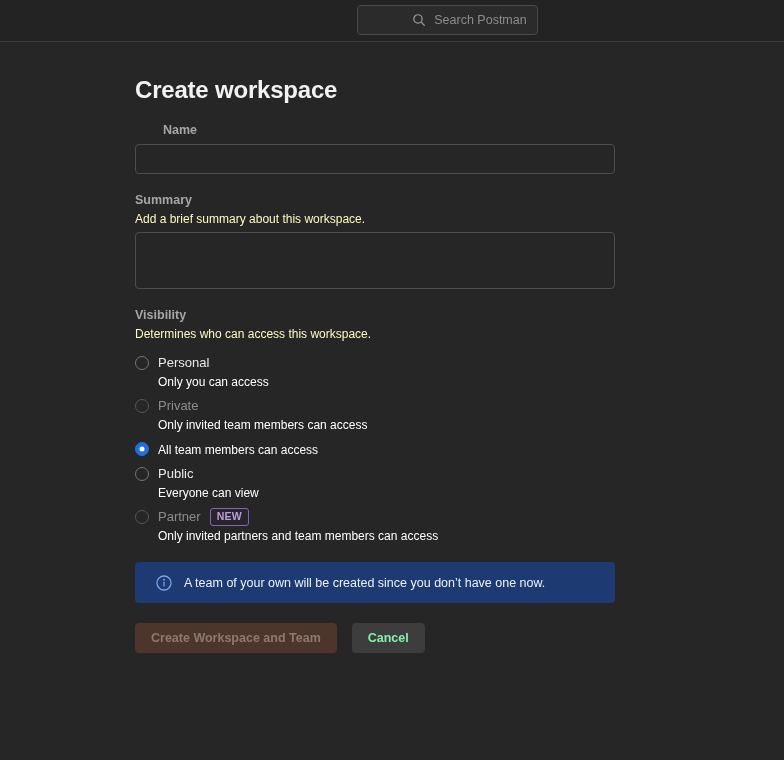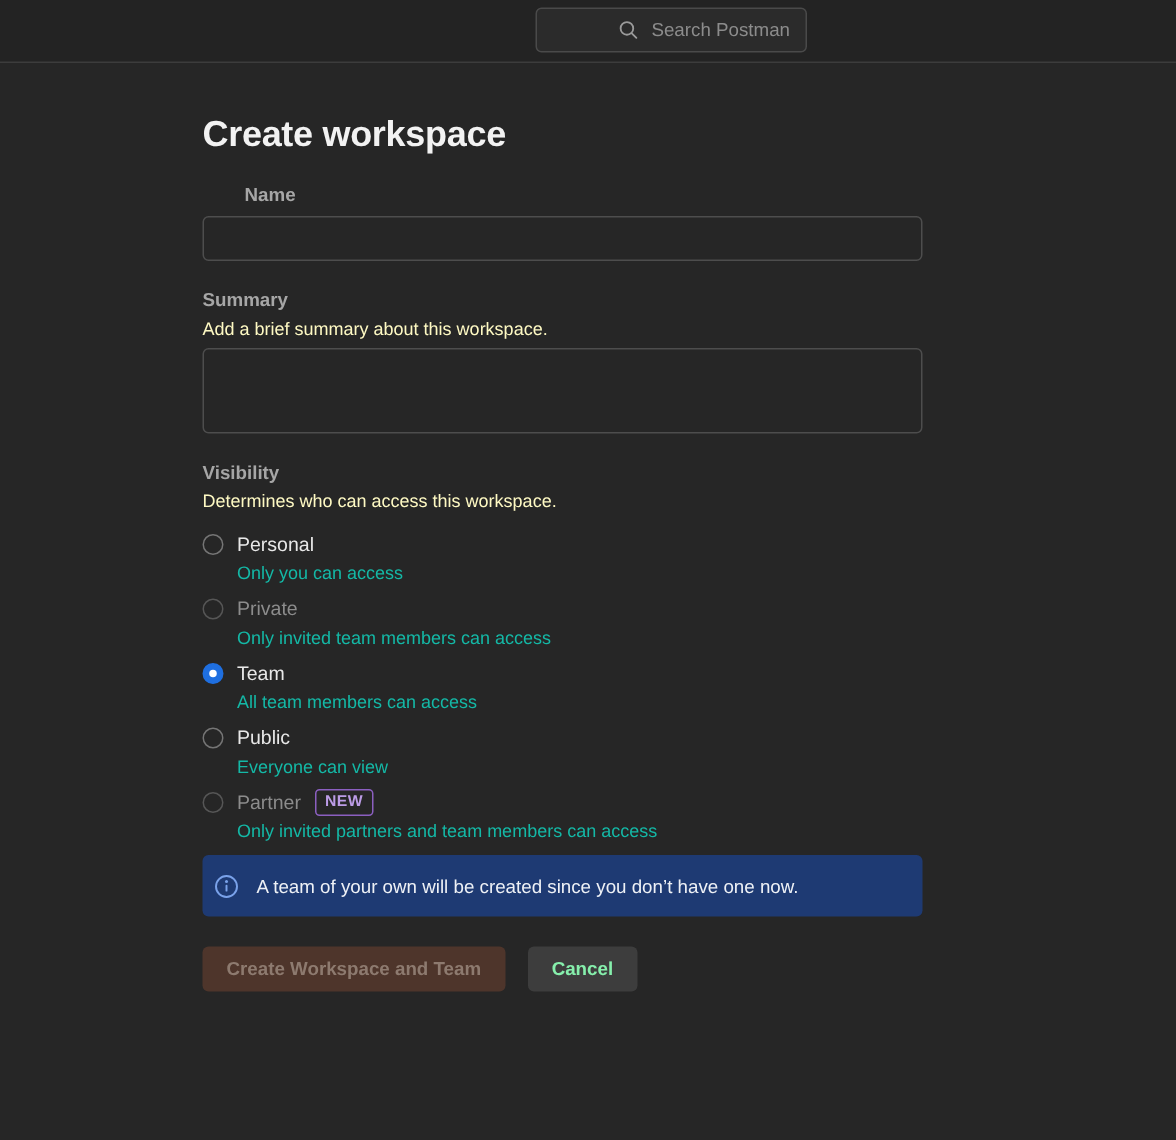--- a/index.html
+++ b/index.html
@@ -104,41 +104,41 @@
   .option-label {
     font-size:13px; line-height:18px;
     font-weight:500; color:#e8e8e8;
     display:flex; align-items:center; gap:9px;
   }
   .option.disabled .option-label { color:#8c8c8c; }
   .option-desc {
     grid-column:2;
     margin-top:3px;
     font-size:12px; line-height:15px;
-    color:#14b8a6;
+    color:#ffffff;
   }
   .new-badge {
     display:inline-block;
     font-size:10.5px; line-height:13px;
     font-weight:600;
     color:#bc9ce6;
     border:1px solid #8b5fc0;
     border-radius:3px;
     padding:1px 6px 2px 6px;
     letter-spacing:0.3px;
   }
 
   
   .banner {
-    margin-top:8px;
+    margin-top:18px;
     width:480px; height:41px;
     background:#1e3a73;
     border-radius:4px;
     display:flex; align-items:center;
-    padding:0 8px;
+    padding:0 21px;
     gap:12px;
   }
   .banner-text { font-size:12.5px; color:#eef1f6; }
 
   
   .actions {
     margin-top:20px;
     display:flex; gap:15px;
   }
   .btn {
@@ -200,23 +200,20 @@
     <div class="option disabled">
       <span class="radio"></span>
       <span class="option-label">
           <span>Private</span>
         </span>
       <span class="option-desc">Only invited team members can access</span>
     </div>
 
     <div class="option selected">
       <span class="radio"></span>
-      <span class="option-label">
-          <span>Team</span>
-        </span>
       <span class="option-desc">All team members can access</span>
     </div>
 
     <div class="option">
       <span class="radio"></span>
       <span class="option-label">
           <span>Public</span>
         </span>
       <span class="option-desc">Everyone can view</span>
     </div>

